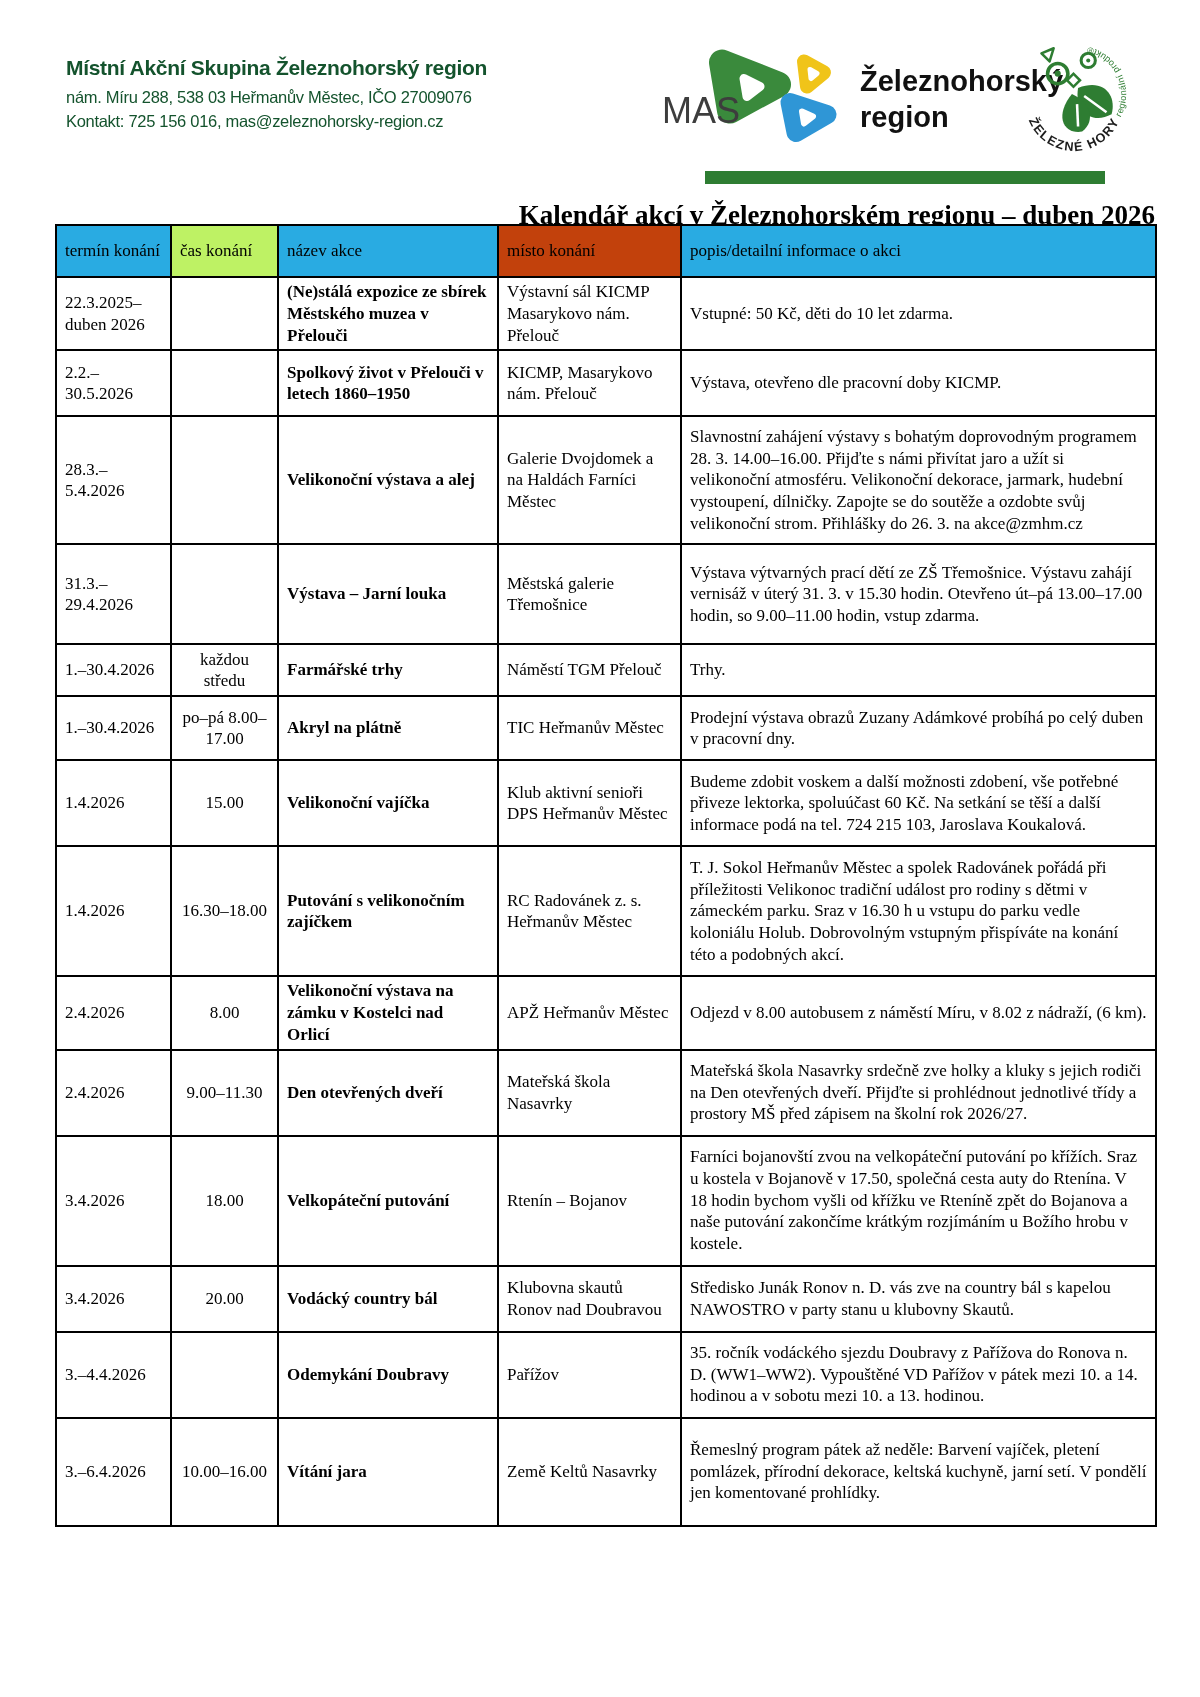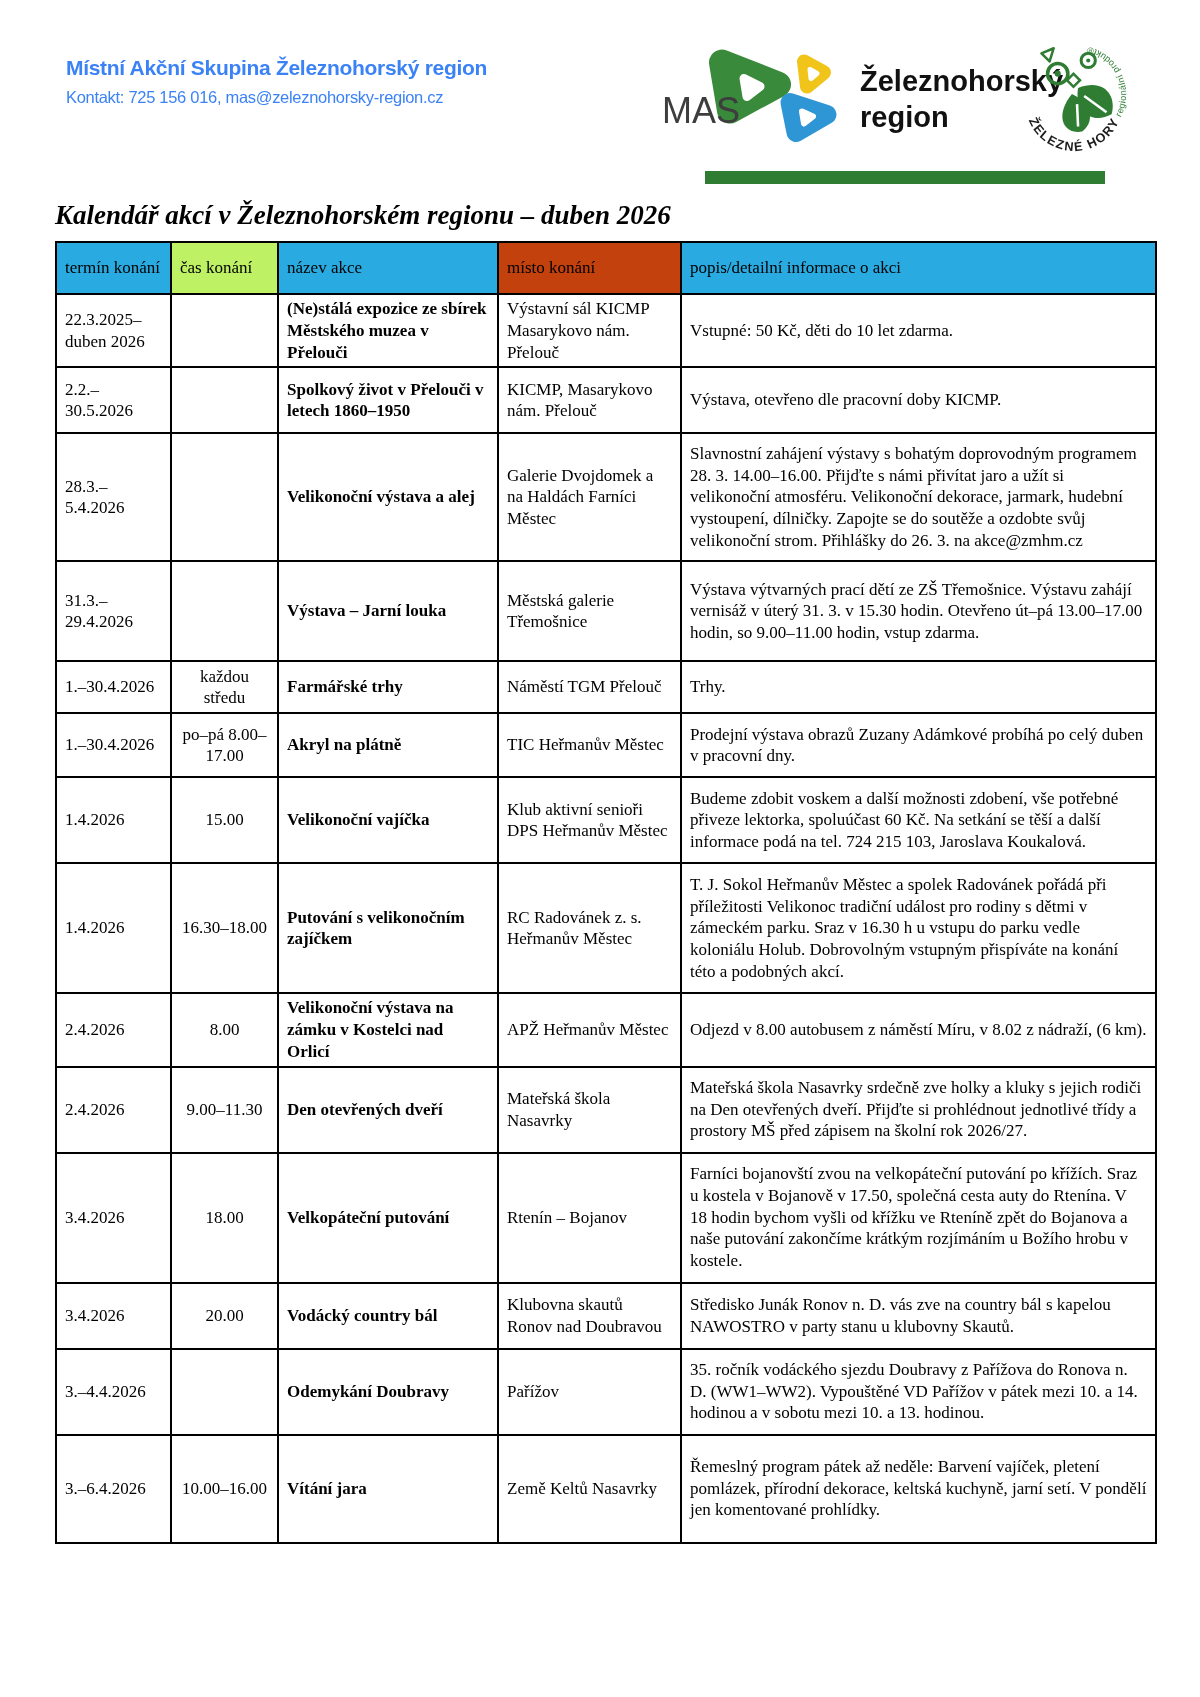--- a/index.html
+++ b/index.html
@@ -10,41 +10,40 @@
     background:#ffffff;
     font-family:"Liberation Serif", serif;
     color:#000;
     overflow:hidden;
   }
 
   
   .org-block{
     position:absolute; left:66px; top:56px;
     font-family:"Liberation Sans", sans-serif;
-    color:#3b82f6; letter-spacing:-0.3px;
+    color:#14532d; letter-spacing:-0.3px;
     width:560px;
   }
   .org-name{font-size:21px; font-weight:bold; margin-bottom:8px;}
   .org-line{font-size:16.5px; margin-bottom:5px;}
   .org-web{font-size:16.5px; font-weight:bold;}
 
   .mas-logo{position:absolute; left:660px; top:46px; width:420px; height:100px;}
   .green-bar{position:absolute; left:705px; top:171px; width:400px; height:13px;}
   .emblem{position:absolute; left:1013px; top:33px; width:122px; height:122px;}
 
   .doc-title{
     position:absolute; left:55px; top:200px; width:1100px; margin:0;
-    text-align:left; font-size:27px; font-weight:bold;
+    text-align:right; font-size:27px; font-weight:bold;
     font-family:"Liberation Serif", serif;
-    font-style:italic;
   }
 
   
   table.events{
-    position:absolute; left:55px; top:241px; width:1100px;
+    position:absolute; left:55px; top:224px; width:1100px;
     border-collapse:collapse; table-layout:fixed;
     font-size:17px; line-height:1.28;
   }
   table.events th, table.events td{
     border:2px solid #000;
     padding:3px 8px;
     vertical-align:middle;
     word-wrap:break-word;
   }
   table.events th{
@@ -72,20 +71,21 @@
   .emblem .seal-bottom{font-family:"Liberation Sans", sans-serif; font-size:12.5px; font-weight:bold; fill:#1c1c1c; letter-spacing:1.5px;}
   .emblem .seal-right{font-family:"Liberation Sans", sans-serif; font-size:9px; letter-spacing:0.5px;}
 </style>
 </head>
 <body>
 
 <div class="page">
 
   <div class="org-block">
     <div class="org-name">Místní Akční Skupina Železnohorský region</div>
+    <div class="org-line">nám. Míru 288, 538 03 Heřmanův Městec, IČO 27009076</div>
     <div class="org-line">Kontakt: 725 156 016, mas@zeleznohorsky-region.cz</div>
   </div>
 
   <div class="mas-logo">
     <svg width="420" height="100" viewBox="0 0 420 95">
 
       <path d="M62,14 L118,36 L70,62 Z" fill="#3a8a3c" stroke="#3a8a3c" stroke-width="26" stroke-linejoin="round"></path>
       <path d="M84,30 L100,38 L87,48 Z" fill="#ffffff" stroke="#ffffff" stroke-width="9" stroke-linejoin="round"></path>
 
       <path d="M144,13 L164,24 L147,38 Z" fill="#f0c419" stroke="#f0c419" stroke-width="14" stroke-linejoin="round"></path>

